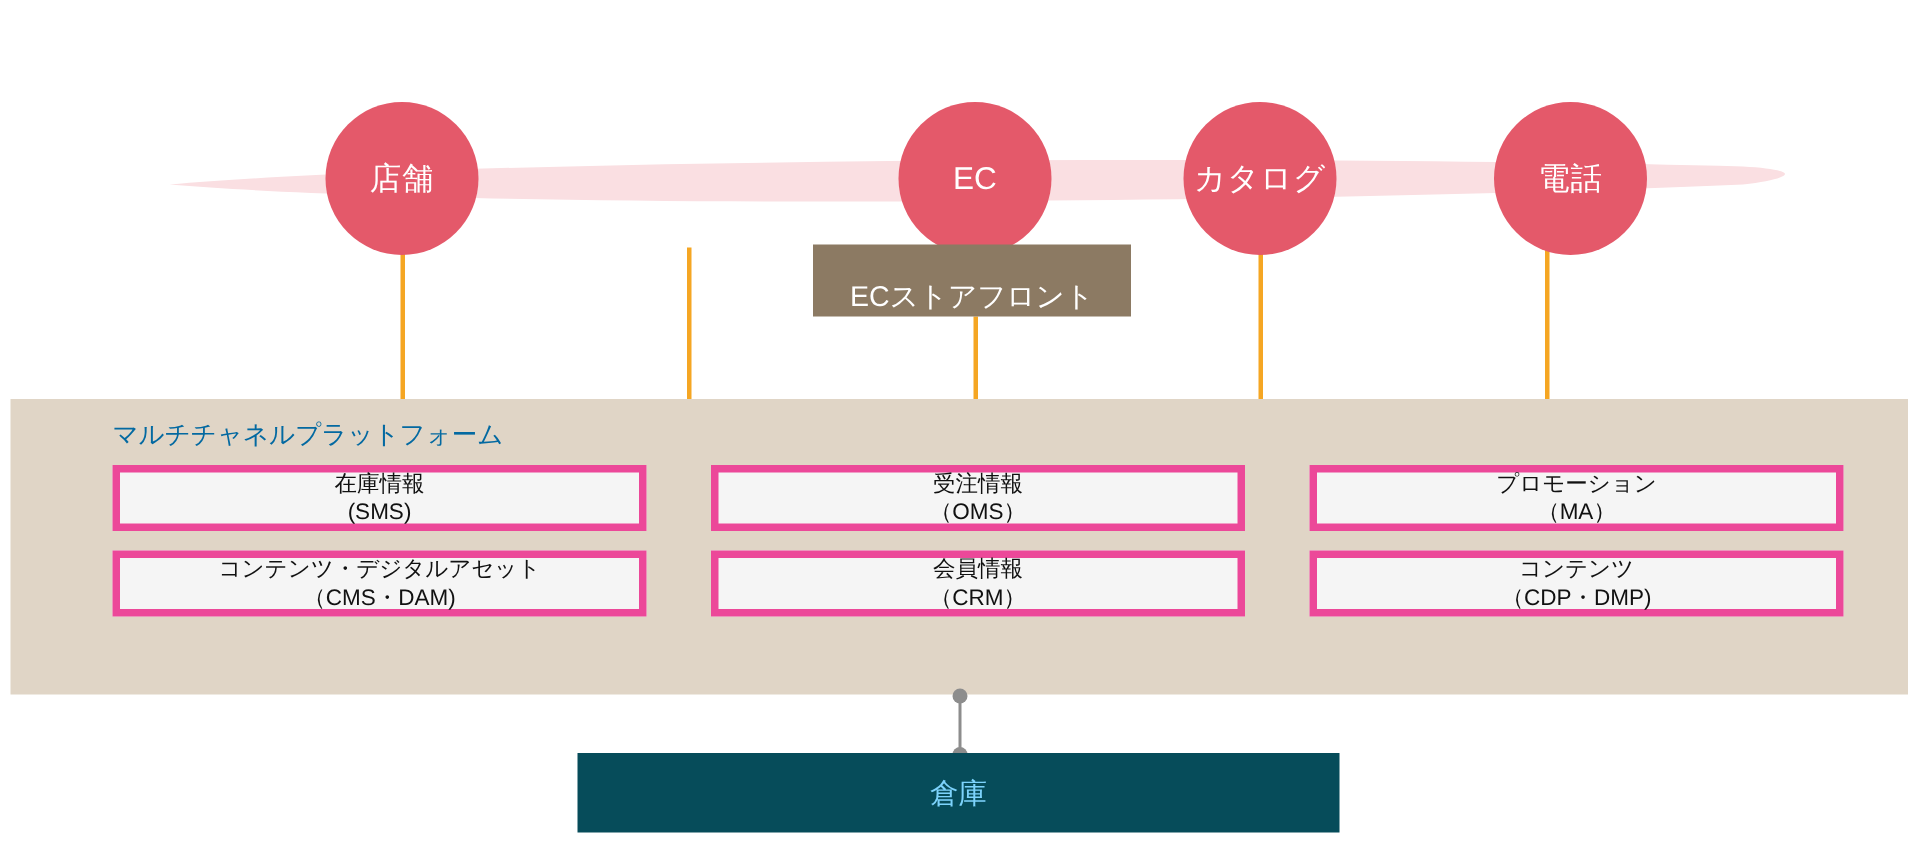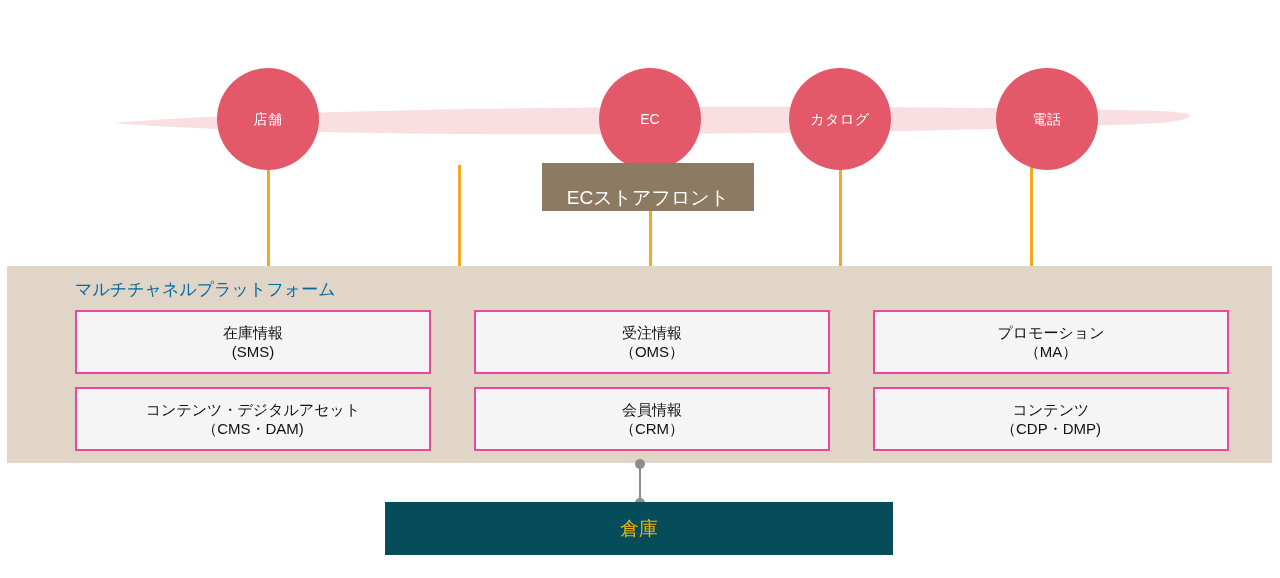--- a/index.html
+++ b/index.html
@@ -36,21 +36,21 @@
     height: 102px;
     border-radius: 50%;
     background: #e4596a;
     display: flex;
     align-items: center;
     justify-content: center;
     box-sizing: border-box;
   }
   .circle-label {
     color: #ffffff;
-    font-size: 14px;
+    font-size: 21px;
     letter-spacing: 0.5px;
     line-height: 1;
     white-space: nowrap;
   }
   .circle-label.latin { letter-spacing: 0px; }
 
   
   .stem {
     position: absolute;
     width: 3px;
@@ -100,23 +100,23 @@
     display: flex;
     flex-direction: column;
     gap: 13px;
   }
   .grid-row {
     display: flex;
     gap: 43px;
   }
   .cell {
     flex: 1 1 0;
-    height: 64px;
+    height: 44px;
     background: #f5f5f5;
-    border: 2px solid #ec4899;
+    border: 5px solid #ec4899;
     box-sizing: border-box;
     display: flex;
     flex-direction: column;
     align-items: center;
     justify-content: center;
     line-height: 1.28;
   }
   .cell .l1, .cell .l2 {
     font-size: 15px;
     color: #111111;
@@ -139,21 +139,21 @@
     left: 385px;
     top: 502px;
     width: 508px;
     height: 53px;
     background: #064c5a;
     display: flex;
     align-items: center;
     justify-content: center;
   }
   .warehouse span {
-    color: #eab308;
+    color: #7dd3fc;
     font-size: 19px;
     white-space: nowrap;
   }
 </style>
 </head>
 <body>
 
 <div id="canvas">
 
   <svg class="band" viewBox="0 0 1280 578" xmlns="http://www.w3.org/2000/svg">

